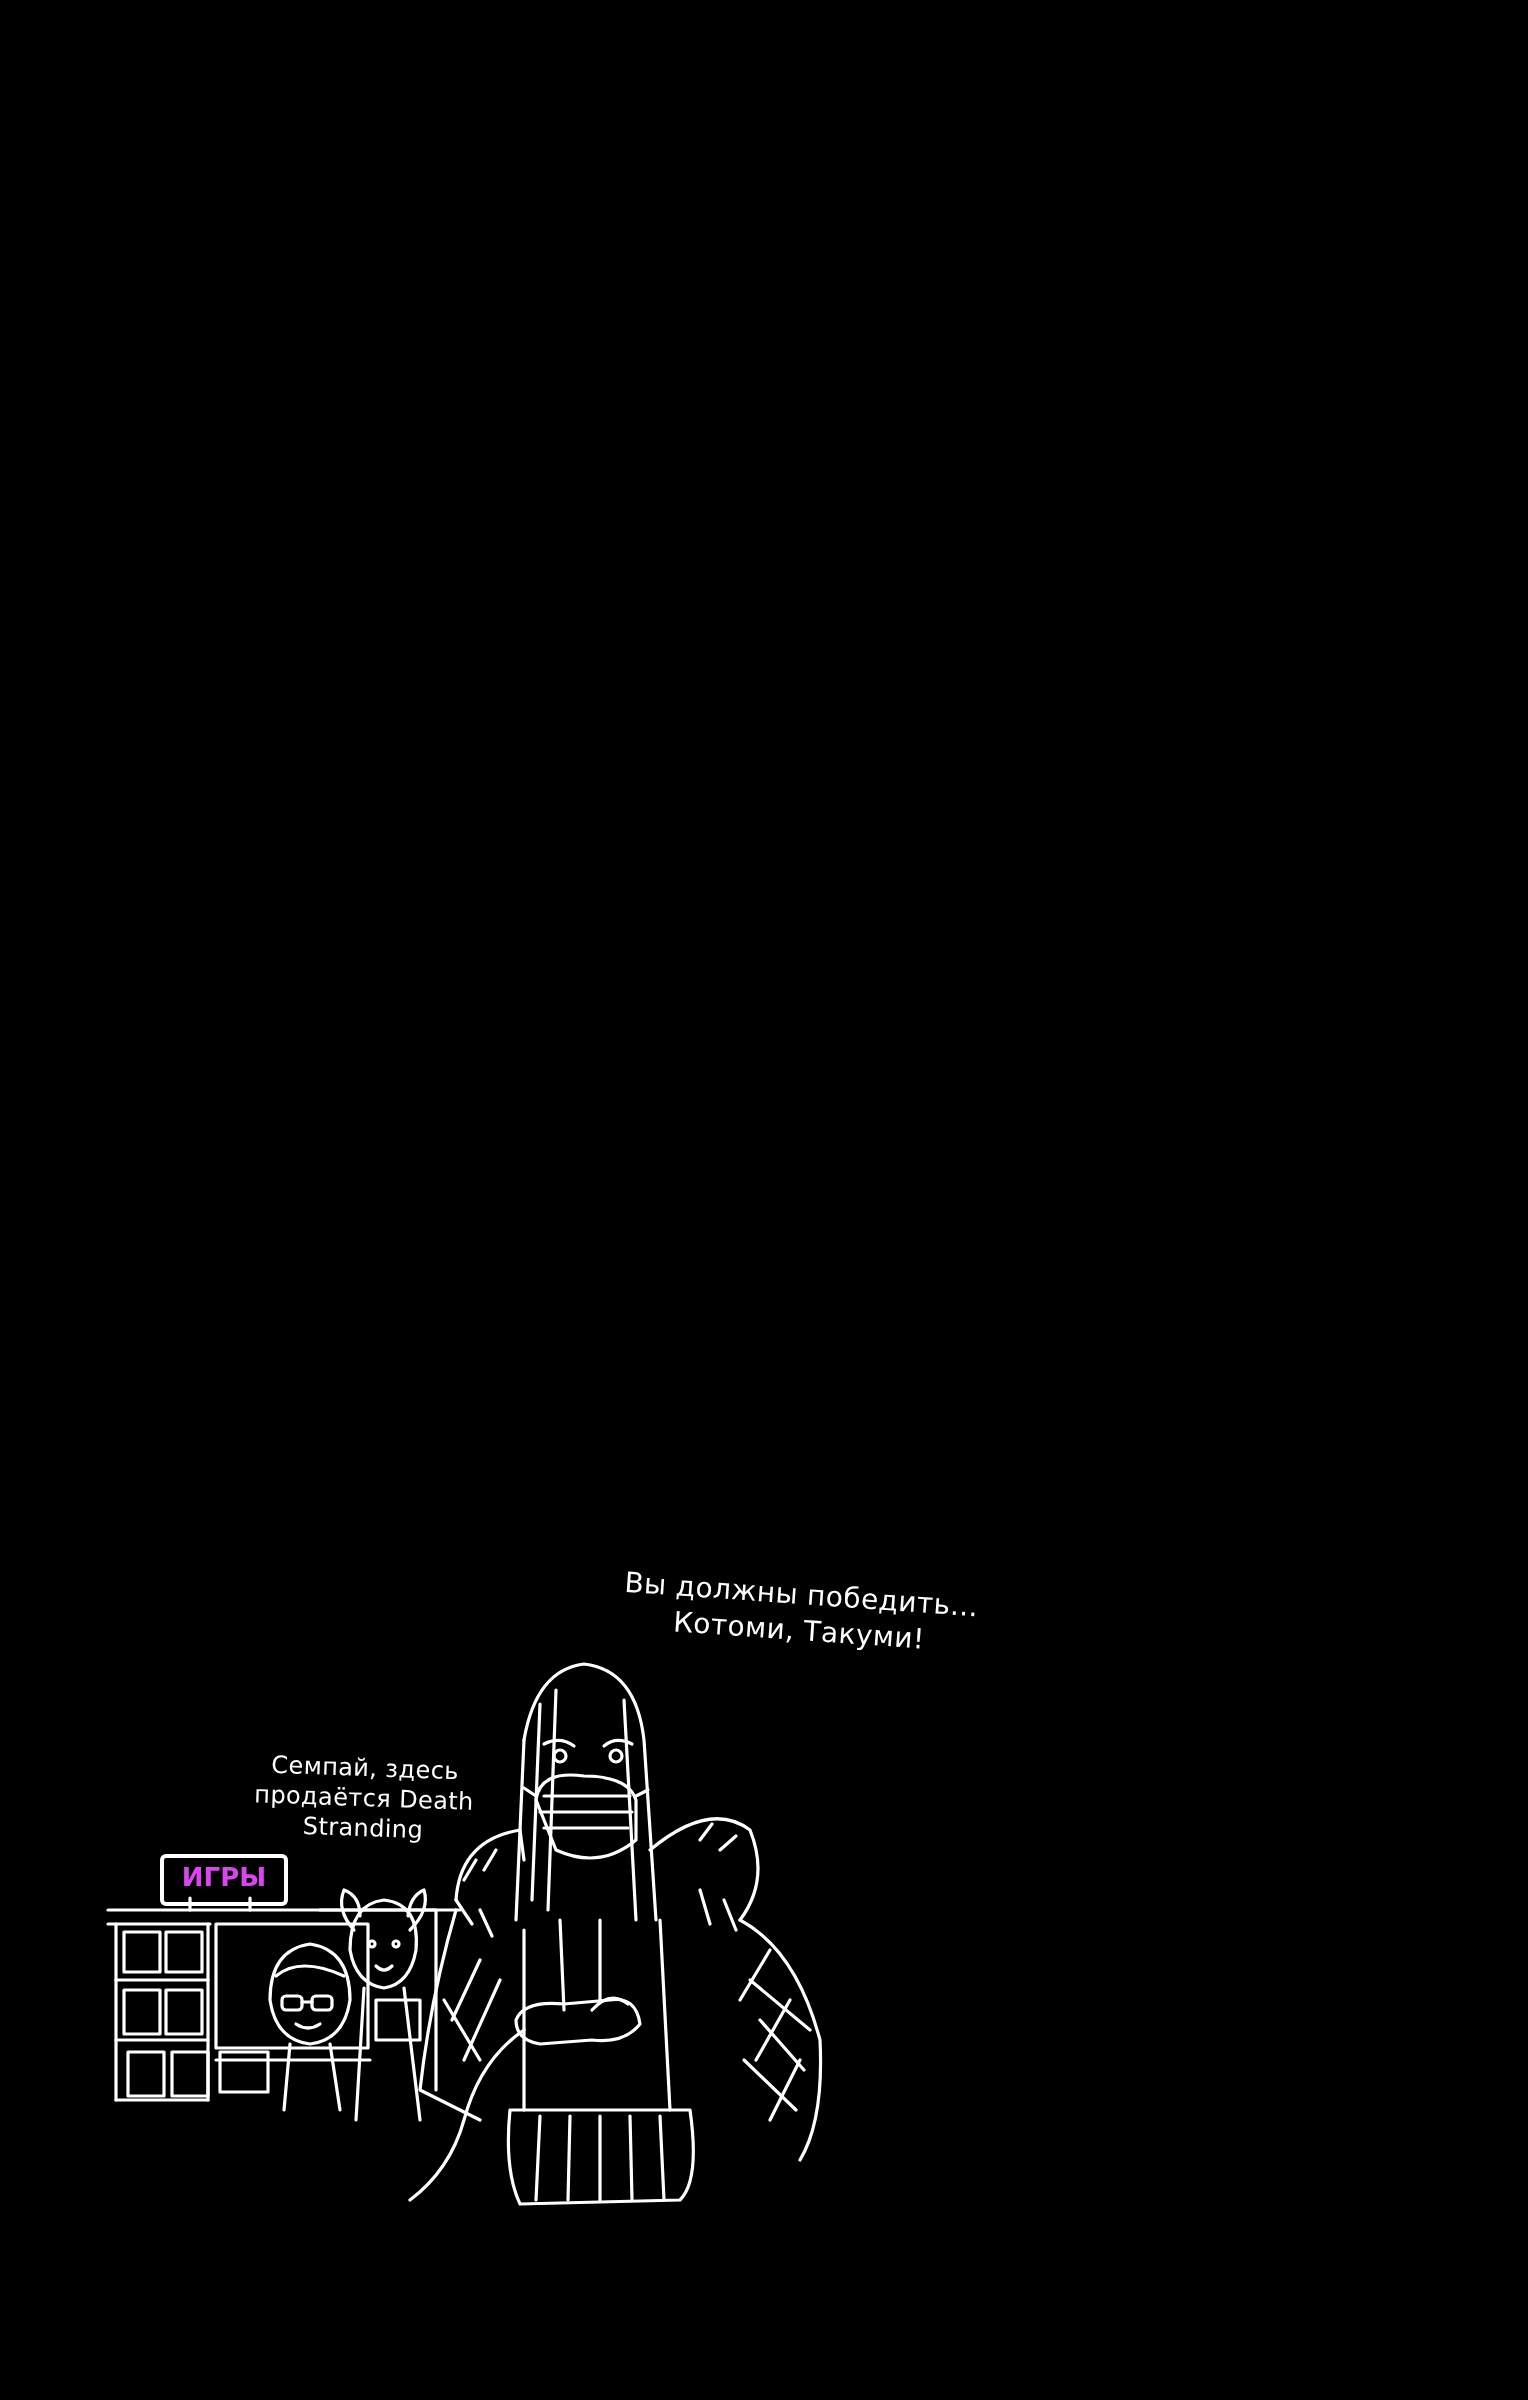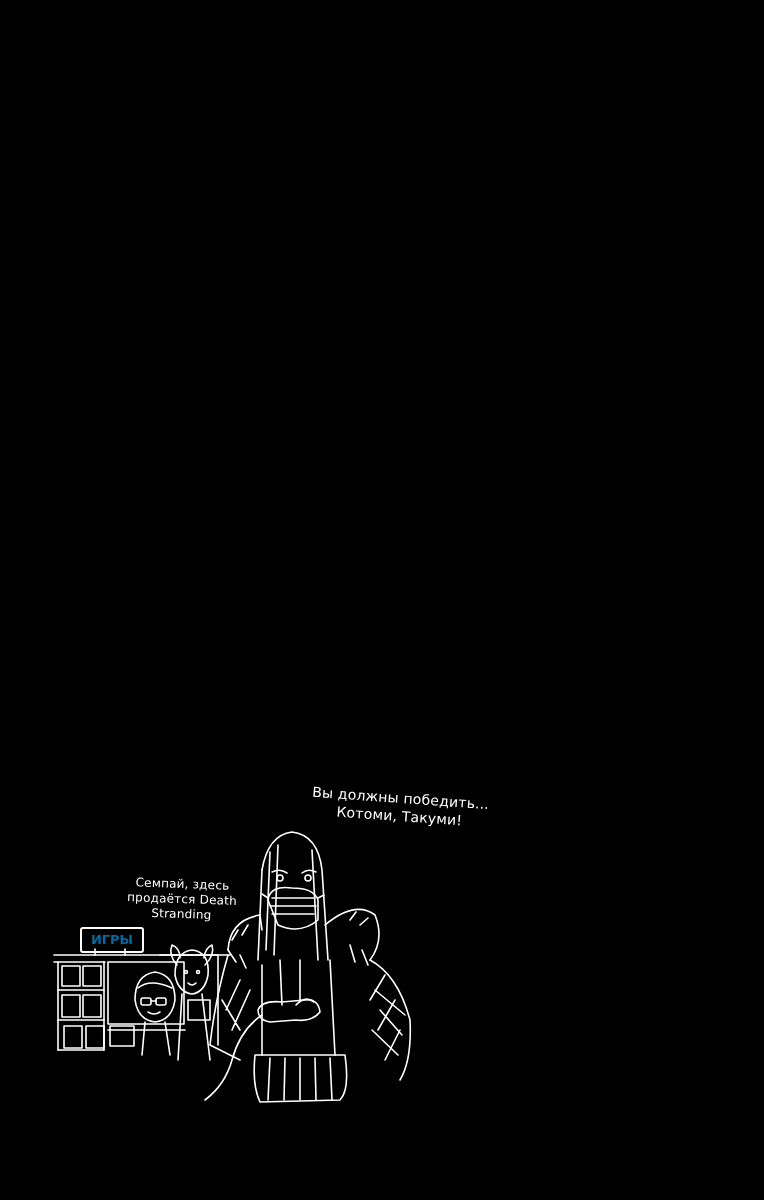--- a/index.html
+++ b/index.html
@@ -1,21 +1,21 @@
 <!DOCTYPE html>
 <html><head>
   <meta charset="utf-8">
   <style>
     html, body { margin: 0; padding: 0; background: #000; }
     body { width: 764px; height: 1200px; position: relative; overflow: hidden; font-family: "DejaVu Sans", sans-serif; }
     .page { position: absolute; left: 0; top: 0; width: 764px; height: 1200px; background: #000; }
     .bubble { position: absolute; color: #fff; text-align: center; line-height: 1.25; font-family: "DejaVu Sans", sans-serif; letter-spacing: 0.2px; }
     .bubble-top { left: 300px; top: 790px; width: 200px; font-size: 14px; transform: rotate(4deg); }
     .bubble-left { left: 112px; top: 877px; width: 140px; font-size: 12px; transform: rotate(2deg); }
-    .sign { position: absolute; left: 80px; top: 927px; width: 60px; height: 22px; border: 2px solid #fff; border-radius: 3px; color: #0369a1; font-size: 13px; font-weight: bold; text-align: center; line-height: 22px; }
+    .sign { position: absolute; left: 80px; top: 927px; width: 60px; height: 22px; border: 2px solid #fff; border-radius: 3px; color: #d946ef; font-size: 13px; font-weight: bold; text-align: center; line-height: 22px; }
     svg.art { position: absolute; left: 0; top: 0; }
   </style>
 </head>
 <body>
 
 <div class="page">
 
   <svg class="art" width="764" height="1200" viewBox="0 0 764 1200" fill="none" stroke="#fff" stroke-width="1.6" stroke-linecap="round" stroke-linejoin="round">
 
     <g>

